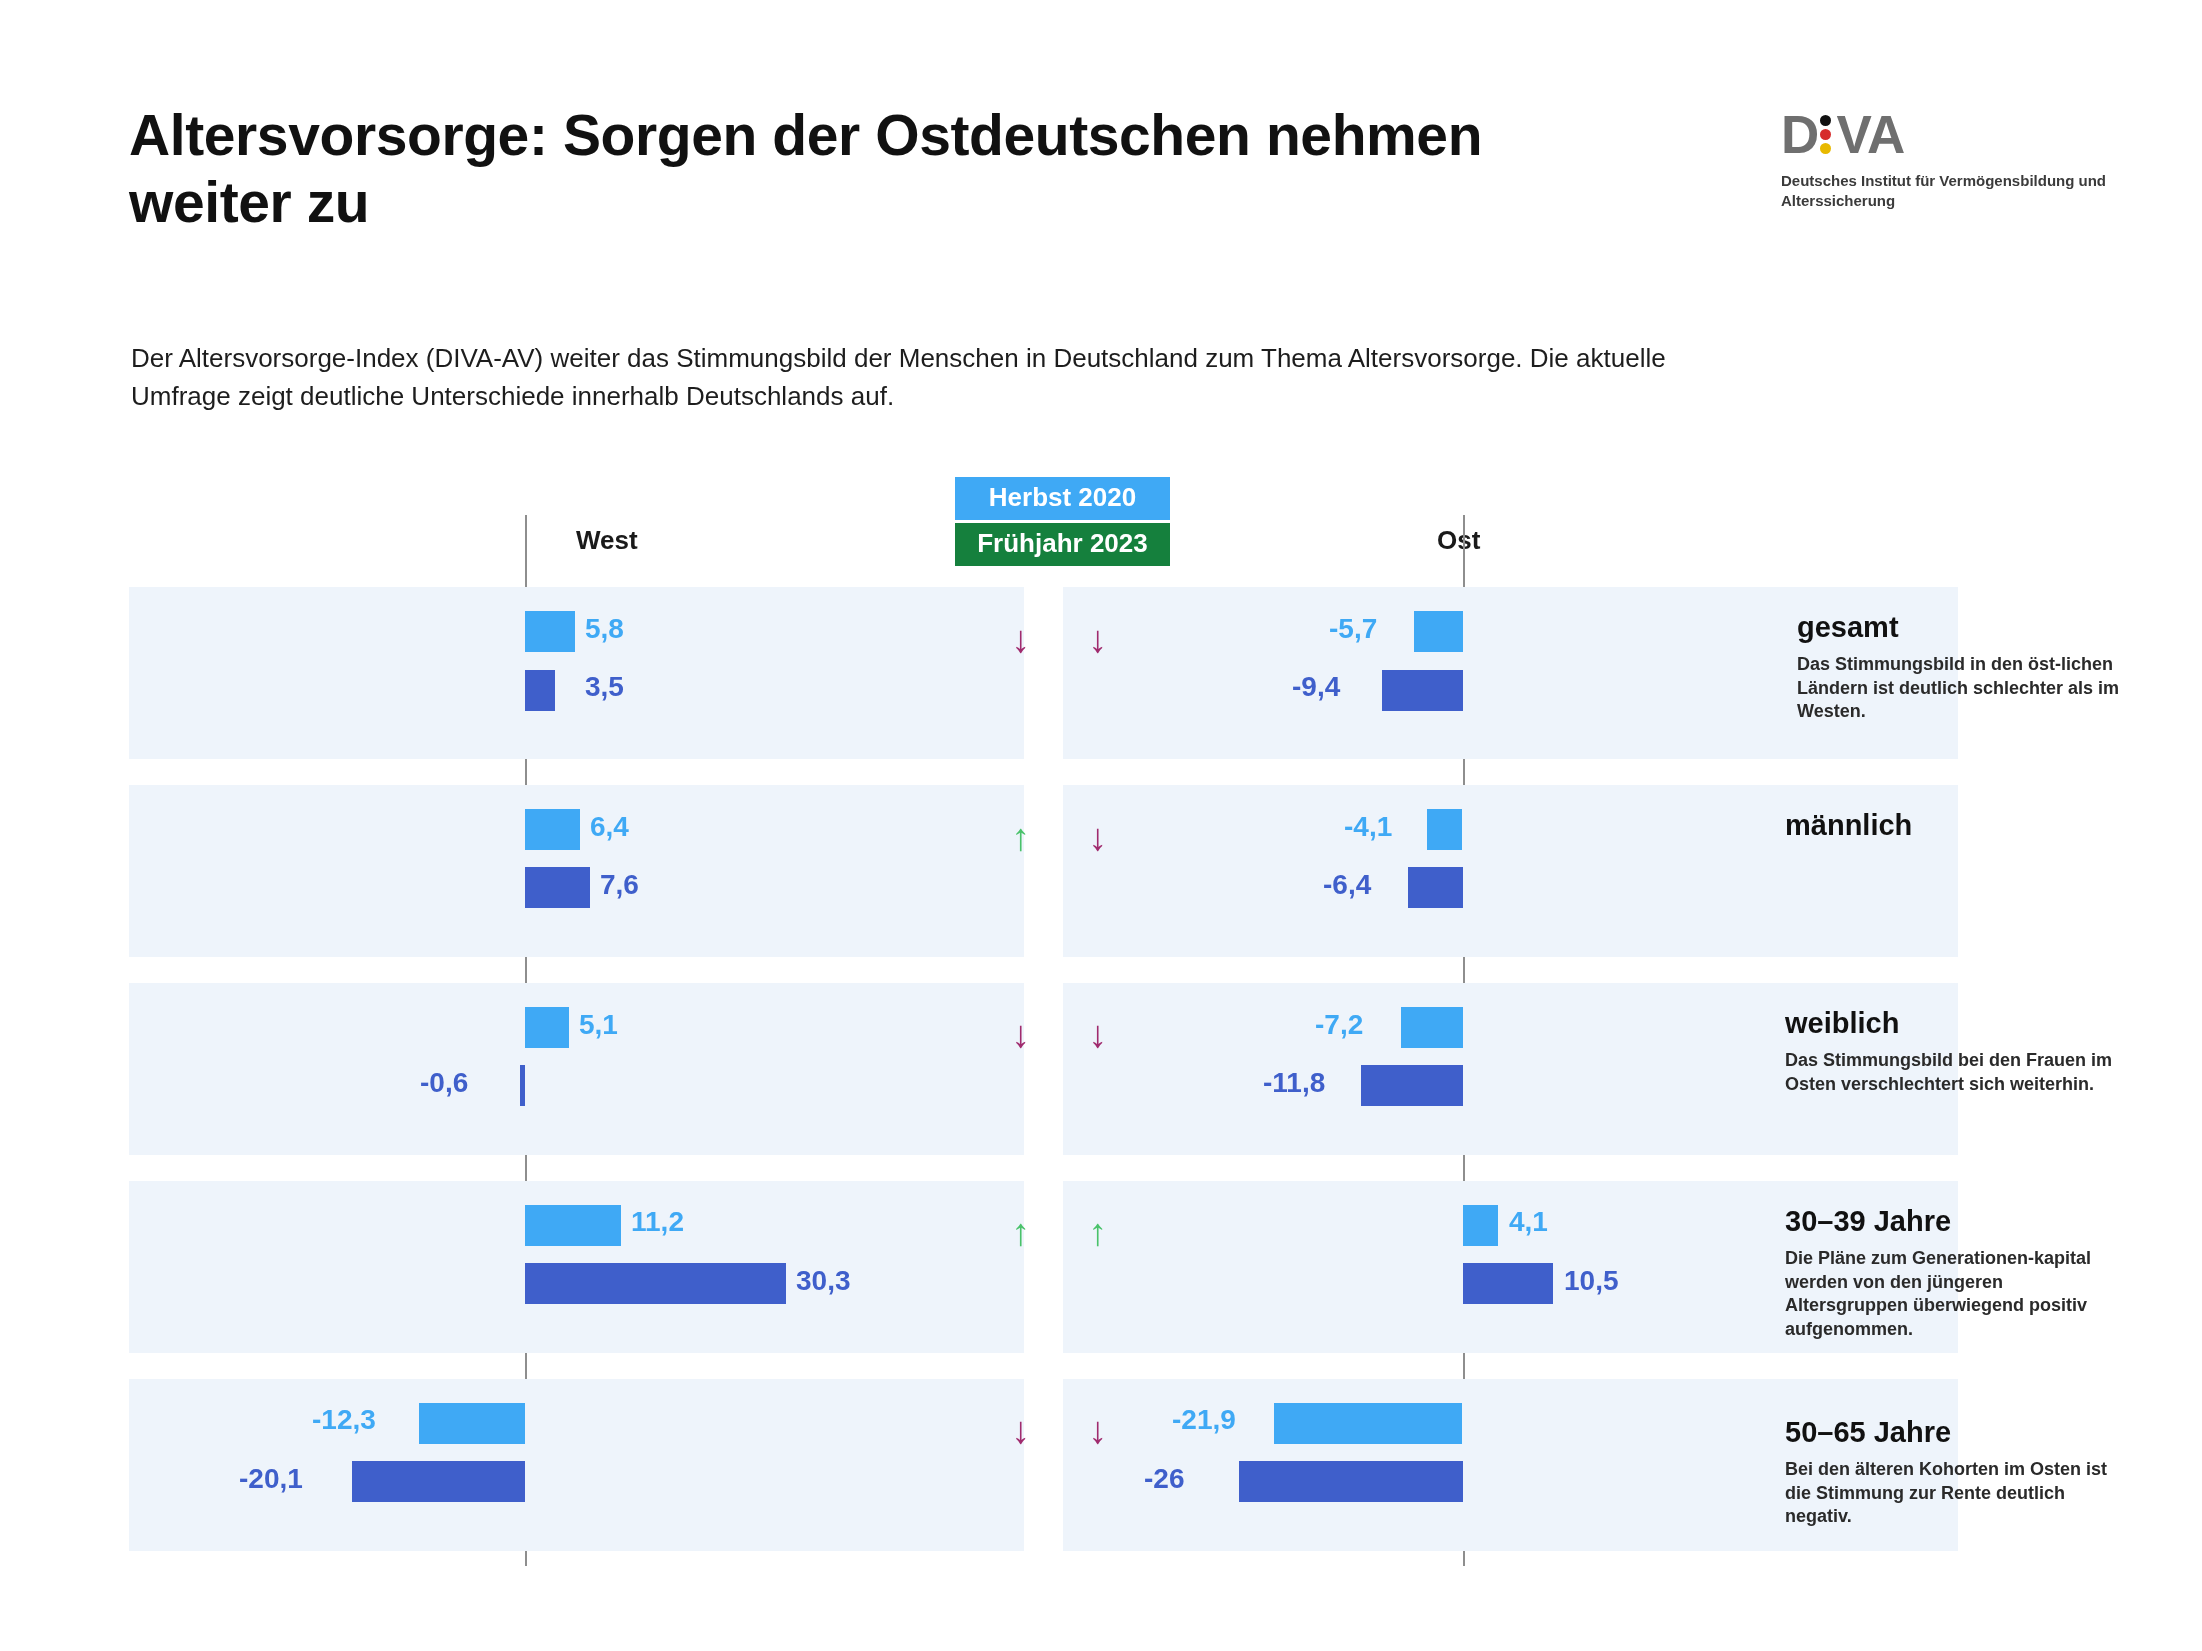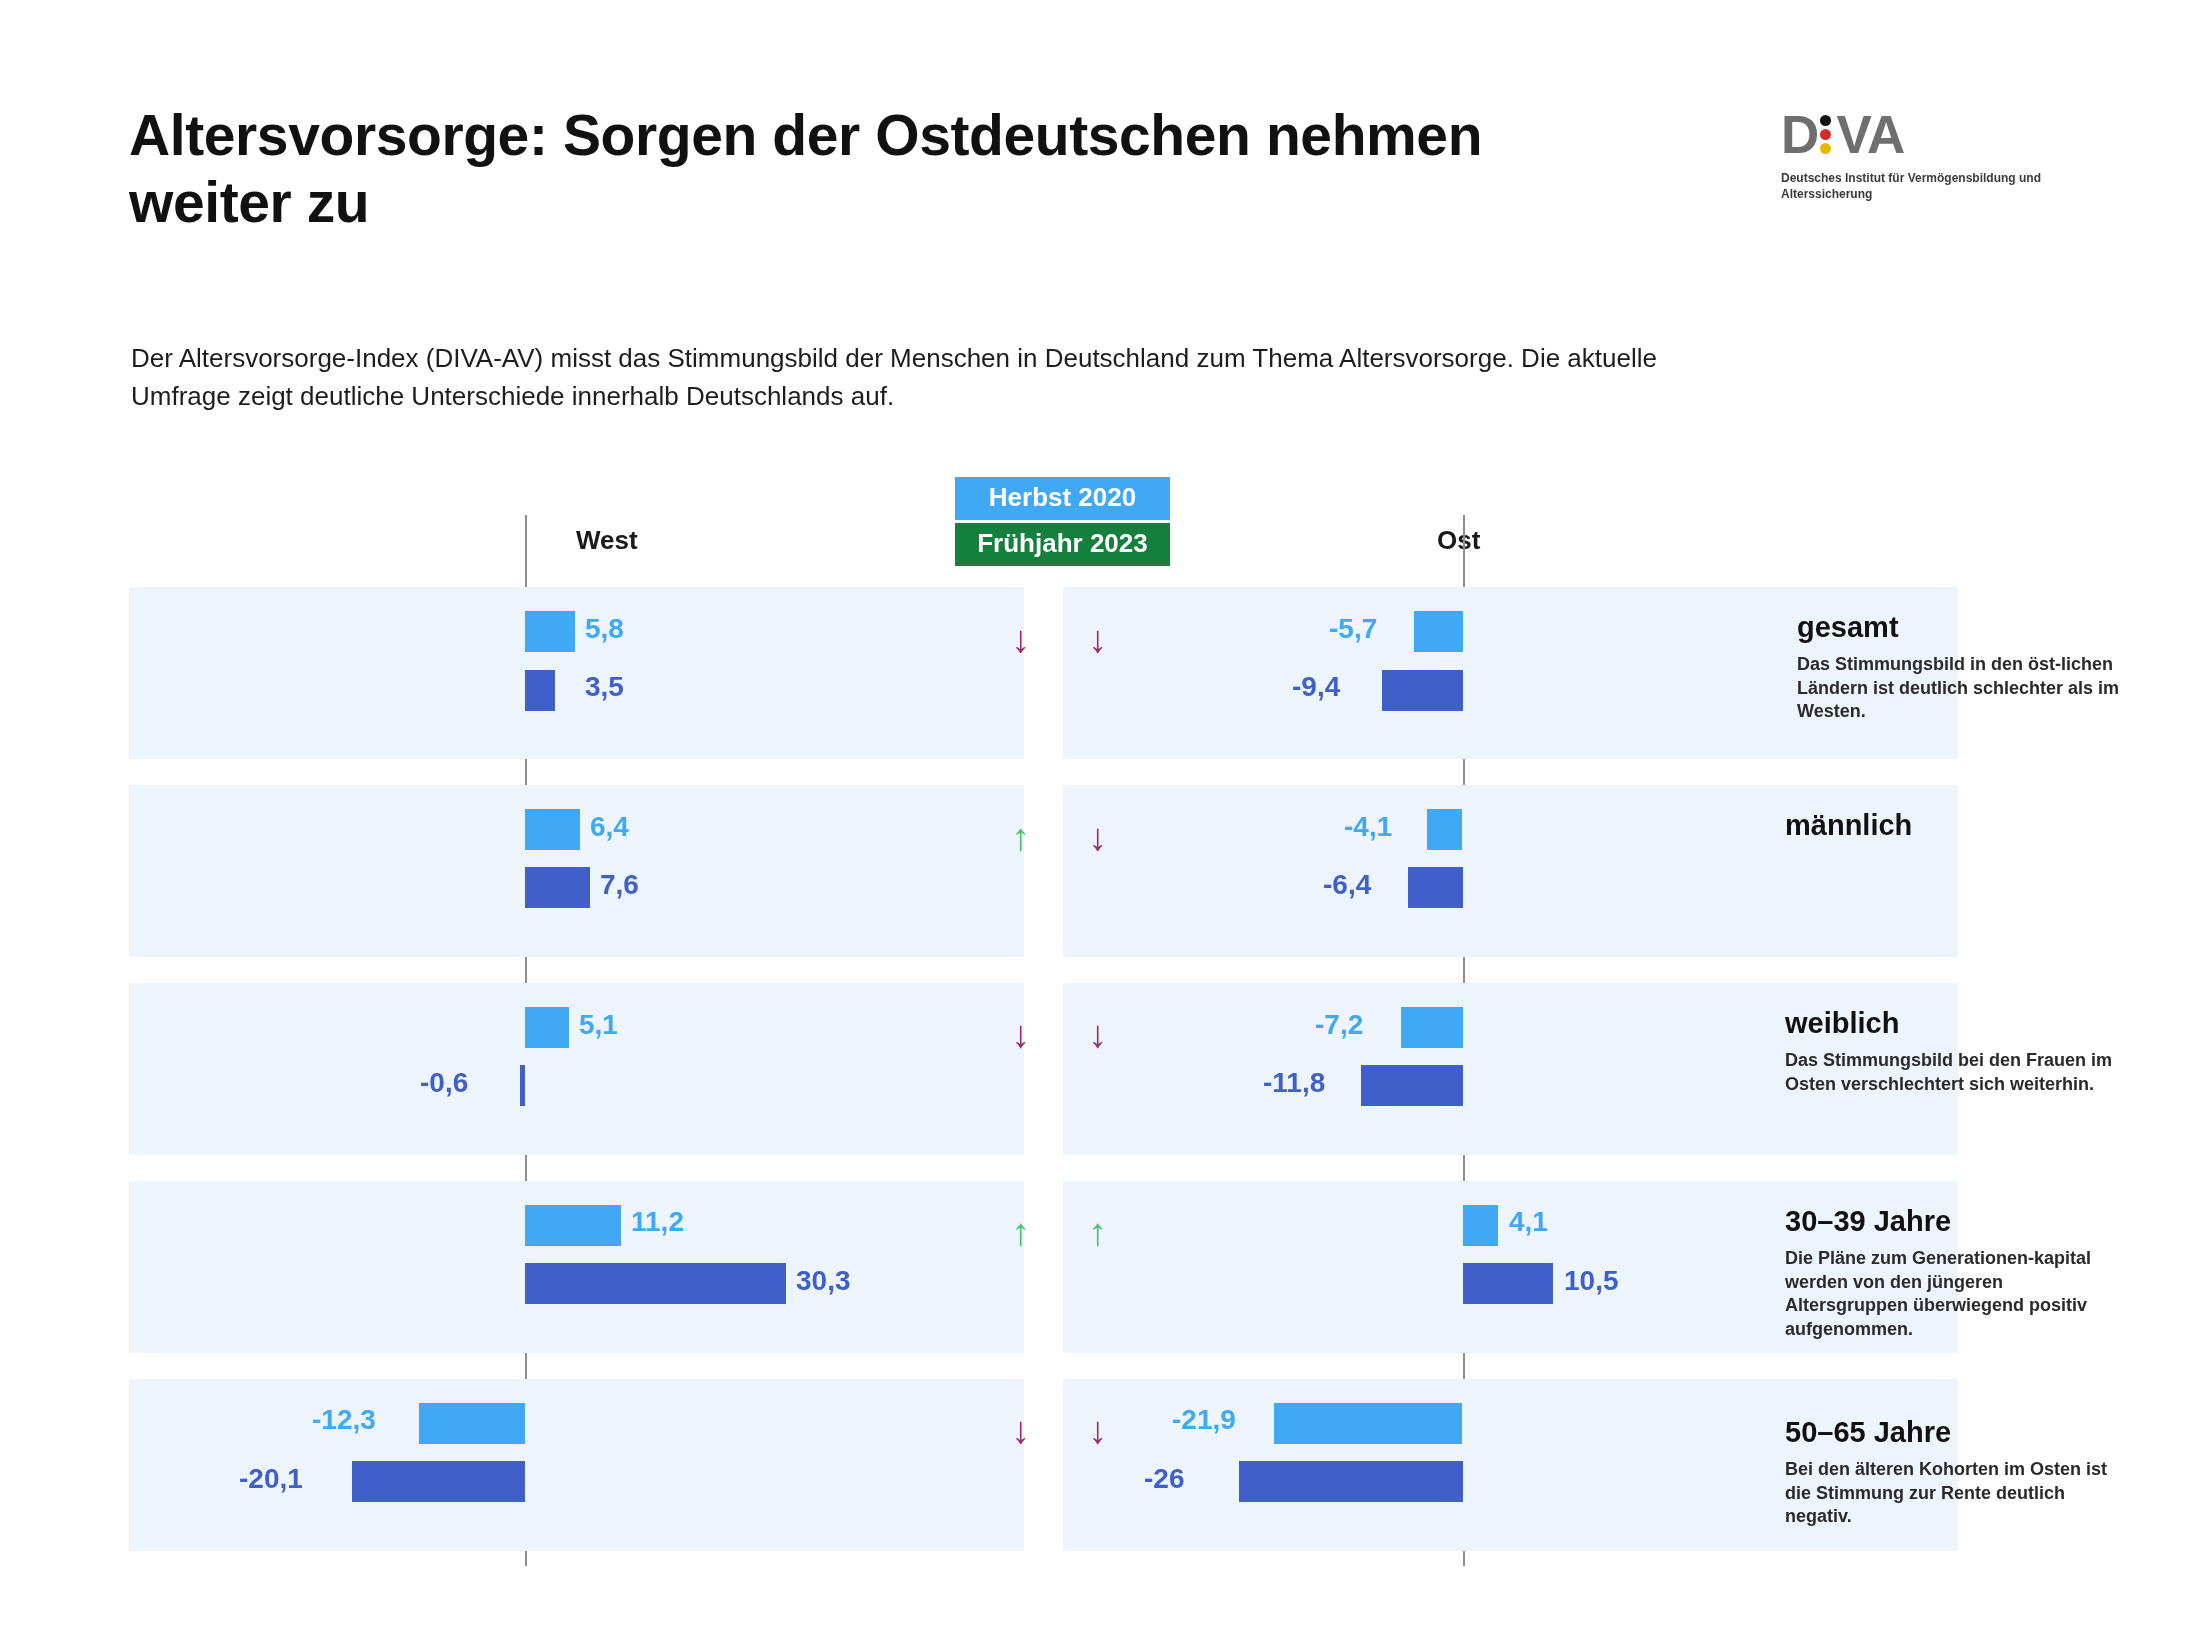--- a/index.html
+++ b/index.html
@@ -30,21 +30,21 @@
     color:#6f6f6f;display:flex;align-items:center;
   }
   .logo-word .d{color:#6f6f6f;}
   .logo-word .va{color:#6f6f6f;}
   .flagdots{display:inline-flex;flex-direction:column;justify-content:center;margin:0 5.2px 0 1.7px;gap:2.6px;}
   .flagdots i{display:block;width:11.2px;height:11.2px;border-radius:50%;}
   .flagdots i.k{background:#111111;}
   .flagdots i.r{background:#d62b2b;}
   .flagdots i.g{background:#e8b900;}
   .logo-sub{
-    margin-top:10.3px;font-size:12px;line-height:1.3;font-weight:700;color:#3b3b3b;
+    margin-top:10.3px;font-size:15px;line-height:1.3;font-weight:700;color:#3b3b3b;
   }
 
   
   .chart{position:absolute;left:129px;top:482px;width:1944px;height:1084px;}
   .axis-label{
     position:absolute;font-size:26px;font-weight:700;color:#1a1a1a;
   }
   .axis-line{position:absolute;width:1.7px;background:#8e8e8e;}
 
   .legend{position:absolute;left:826px;top:-5.2px;}
@@ -80,21 +80,21 @@
   .note{position:absolute;width:336px;}
   .note h4{margin:0;font-size:29px;font-weight:700;color:#111;}
   .note p{margin:8.6px 0 0 0;font-size:18px;line-height:1.33;color:#2a2a2a;font-weight:700;}
 </style>
 </head>
 <body>
 
 <div class="page">
 
   <div class="title">Altersvorsorge: Sorgen der Ostdeutschen nehmen weiter zu</div>
-  <div class="subtitle">Der Altersvorsorge-Index (DIVA-AV) misst das Stimmungsbild der Menschen in Deutschland zum Thema Altersvorsorge. Die aktuelle Umfrage zeigt deutliche Unterschiede innerhalb Deutschlands auf.</div>
+  <div class="subtitle">Der Altersvorsorge-Index (DIVA-AV) weiter das Stimmungsbild der Menschen in Deutschland zum Thema Altersvorsorge. Die aktuelle Umfrage zeigt deutliche Unterschiede innerhalb Deutschlands auf.</div>
 
   <div class="logo">
     <div class="logo-word">
       <span class="d">D</span>
       <span class="flagdots">
         <i class="k"></i>
           <i class="r"></i>
           <i class="g"></i>
       </span>
       <span class="va">VA</span>

